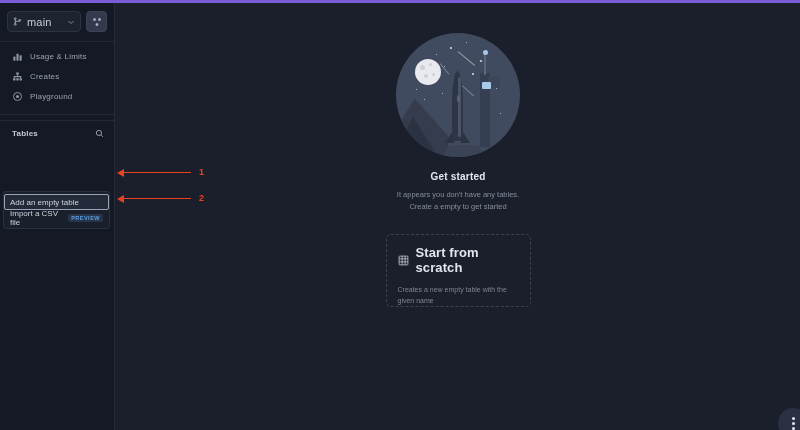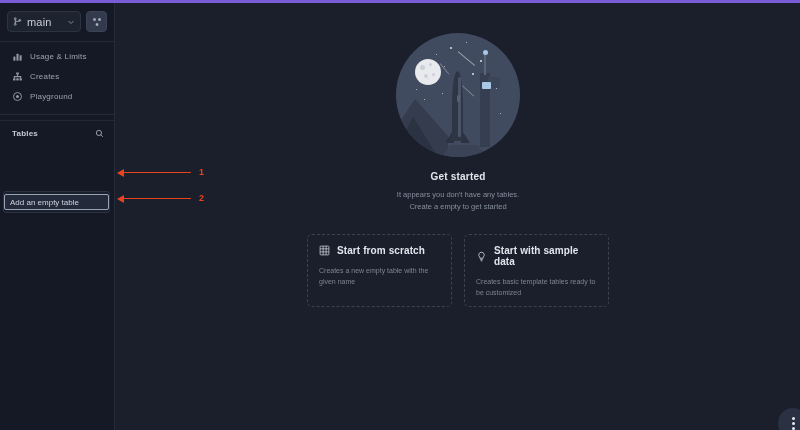--- a/index.html
+++ b/index.html
@@ -168,21 +168,21 @@
   .gs-title { margin-top: 14px; font-size: 10px; color: #e3e7ee; font-weight: bold; letter-spacing: .2px; }
   .gs-sub { margin-top: 7px; font-size: 7.5px; color: #868e9d; line-height: 1.55; text-align: center; }
 
   .cards { display: flex; gap: 12px; margin-top: 22px; }
   .card {
     width: 145px; height: 73px;
     border: 1px dashed #3a4253; border-radius: 5px;
     padding: 10px 11px;
   }
   .card-head { display: flex; align-items: center; gap: 7px; }
-  .card-title { font-size: 10px; color: #e1e5ec; font-weight: bold; letter-spacing: .1px; }
+  .card-title { font-size: 13px; color: #e1e5ec; font-weight: bold; letter-spacing: .1px; }
   .card-desc { margin-top: 9px; font-size: 7px; color: #7d8492; line-height: 1.6; }
   .badge-lg {
     font-size: 5.5px; font-weight: bold; letter-spacing: .6px;
     color: #5e9fe0; background: #27344a; border-radius: 2px; padding: 2px 4px;
   }
 
   
   .help-bubble {
     position: absolute; right: -8px; bottom: -8px;
     width: 30px; height: 30px; border-radius: 50%;
@@ -279,20 +279,24 @@
           <circle cx="7" cy="7" r="4.6"></circle>
             <path d="M10.5 10.5l3.4 3.4"></path>
         </svg>
       </span>
     </div>
 
 
     <div class="dropdown">
       <div class="dd-item hl">
         <span>Add an empty table</span>
+      </div>
+      <div class="dd-item">
+        <span>Import a CSV file</span>
+        <span class="badge-sm">PREVIEW</span>
       </div>
     </div>
 
   </div>
 
   <div class="ann" style="left:117px; top:168px;">
     <span class="ann-head"></span>
     <span class="ann-line" style="width:67px;"></span>
     <span class="ann-num">1</span>
   </div>
@@ -356,32 +360,20 @@
             <svg width="11" height="11" viewBox="0 0 16 16" fill="none" stroke="#cfd5de" stroke-width="1.1">
               <rect x="1.6" y="1.6" width="12.8" height="12.8" rx="1"></rect>
               <path d="M1.6 5.6h12.8M1.6 10h12.8M6 1.6v12.8M10.3 1.6v12.8"></path>
             </svg>
           </span>
           <span class="card-title">Start from scratch</span>
         </div>
         <div class="card-desc">Creates a new empty table with the given name</div>
       </div>
 
-      <div class="card">
-        <div class="card-head">
-          <span>
-            <svg width="11" height="11" viewBox="0 0 16 16" fill="none" stroke="#cfd5de" stroke-width="1.2">
-              <path d="M8 1.8a4 4 0 0 0-2.4 7.2v1.6h4.8V9A4 4 0 0 0 8 1.8z"></path>
-              <path d="M6.2 12.6h3.6M6.8 14.3h2.4"></path>
-            </svg>
-          </span>
-          <span class="card-title">Start with sample data</span>
-        </div>
-        <div class="card-desc">Creates basic template tables ready to be customized</div>
-      </div>
 
 
     </div>
   </div>
 
   <div class="help-bubble">
     <span class="help-dots">
       <i></i>
         <i></i>
         <i></i>

